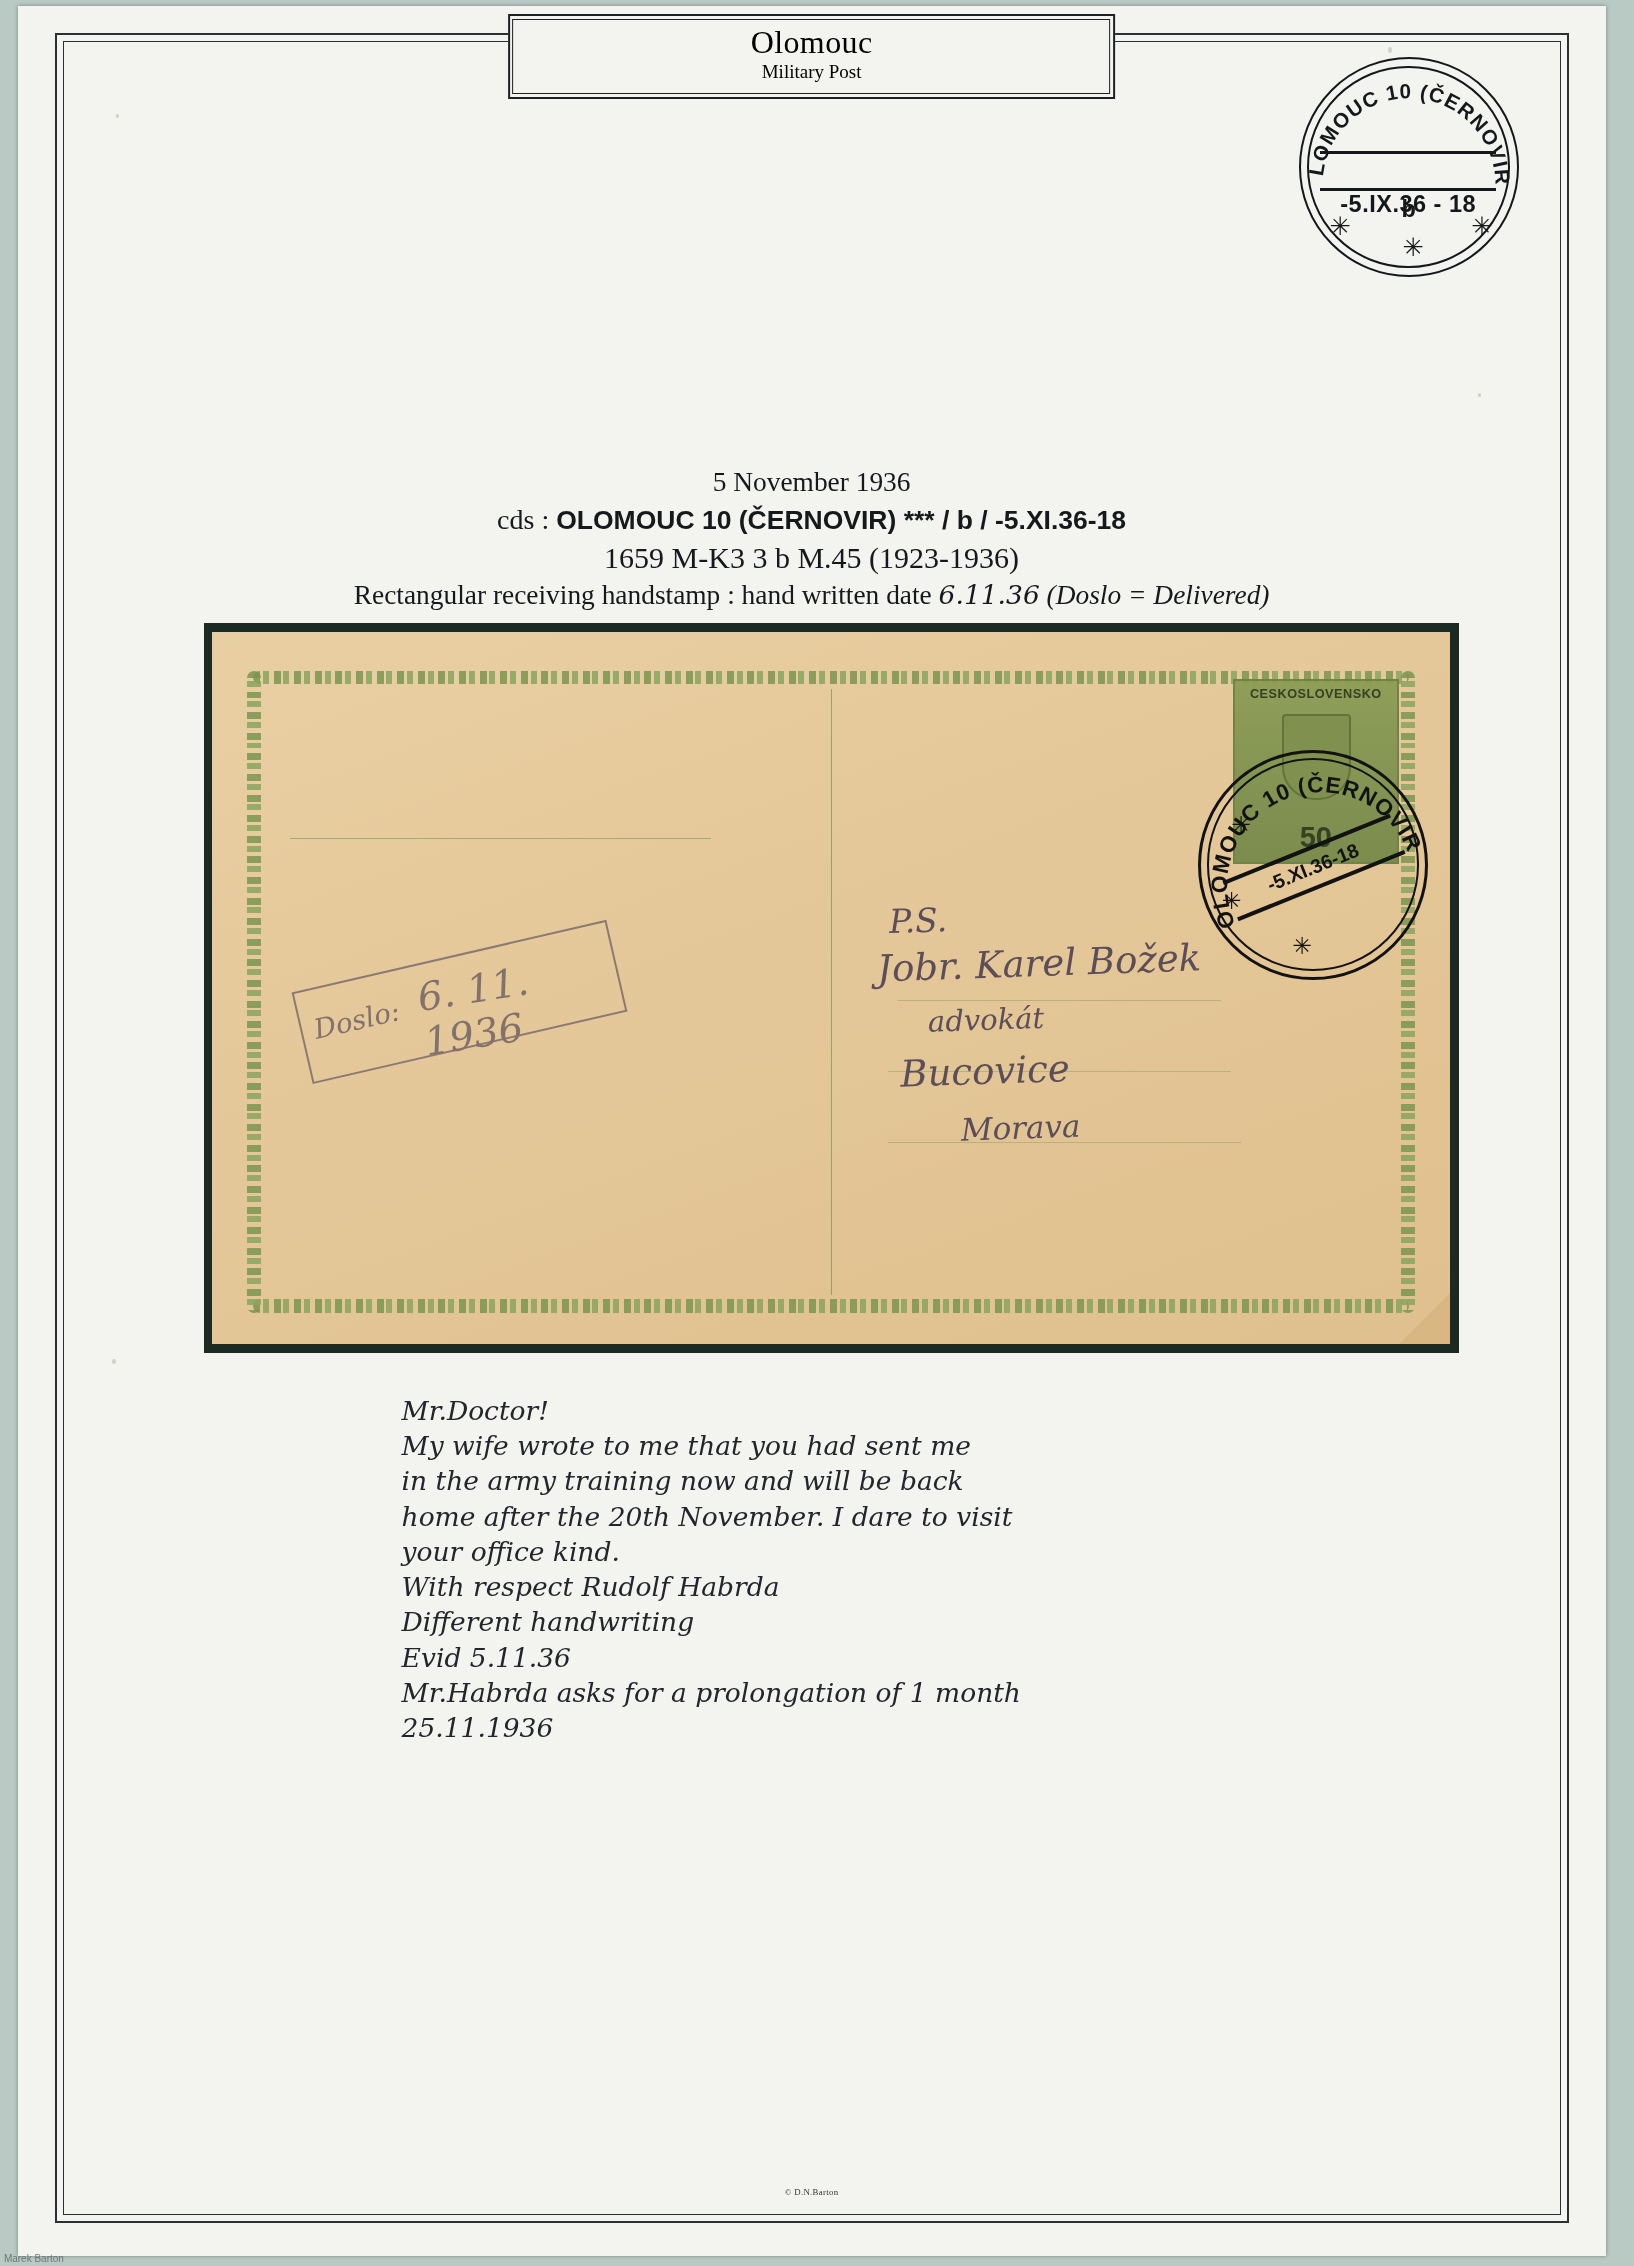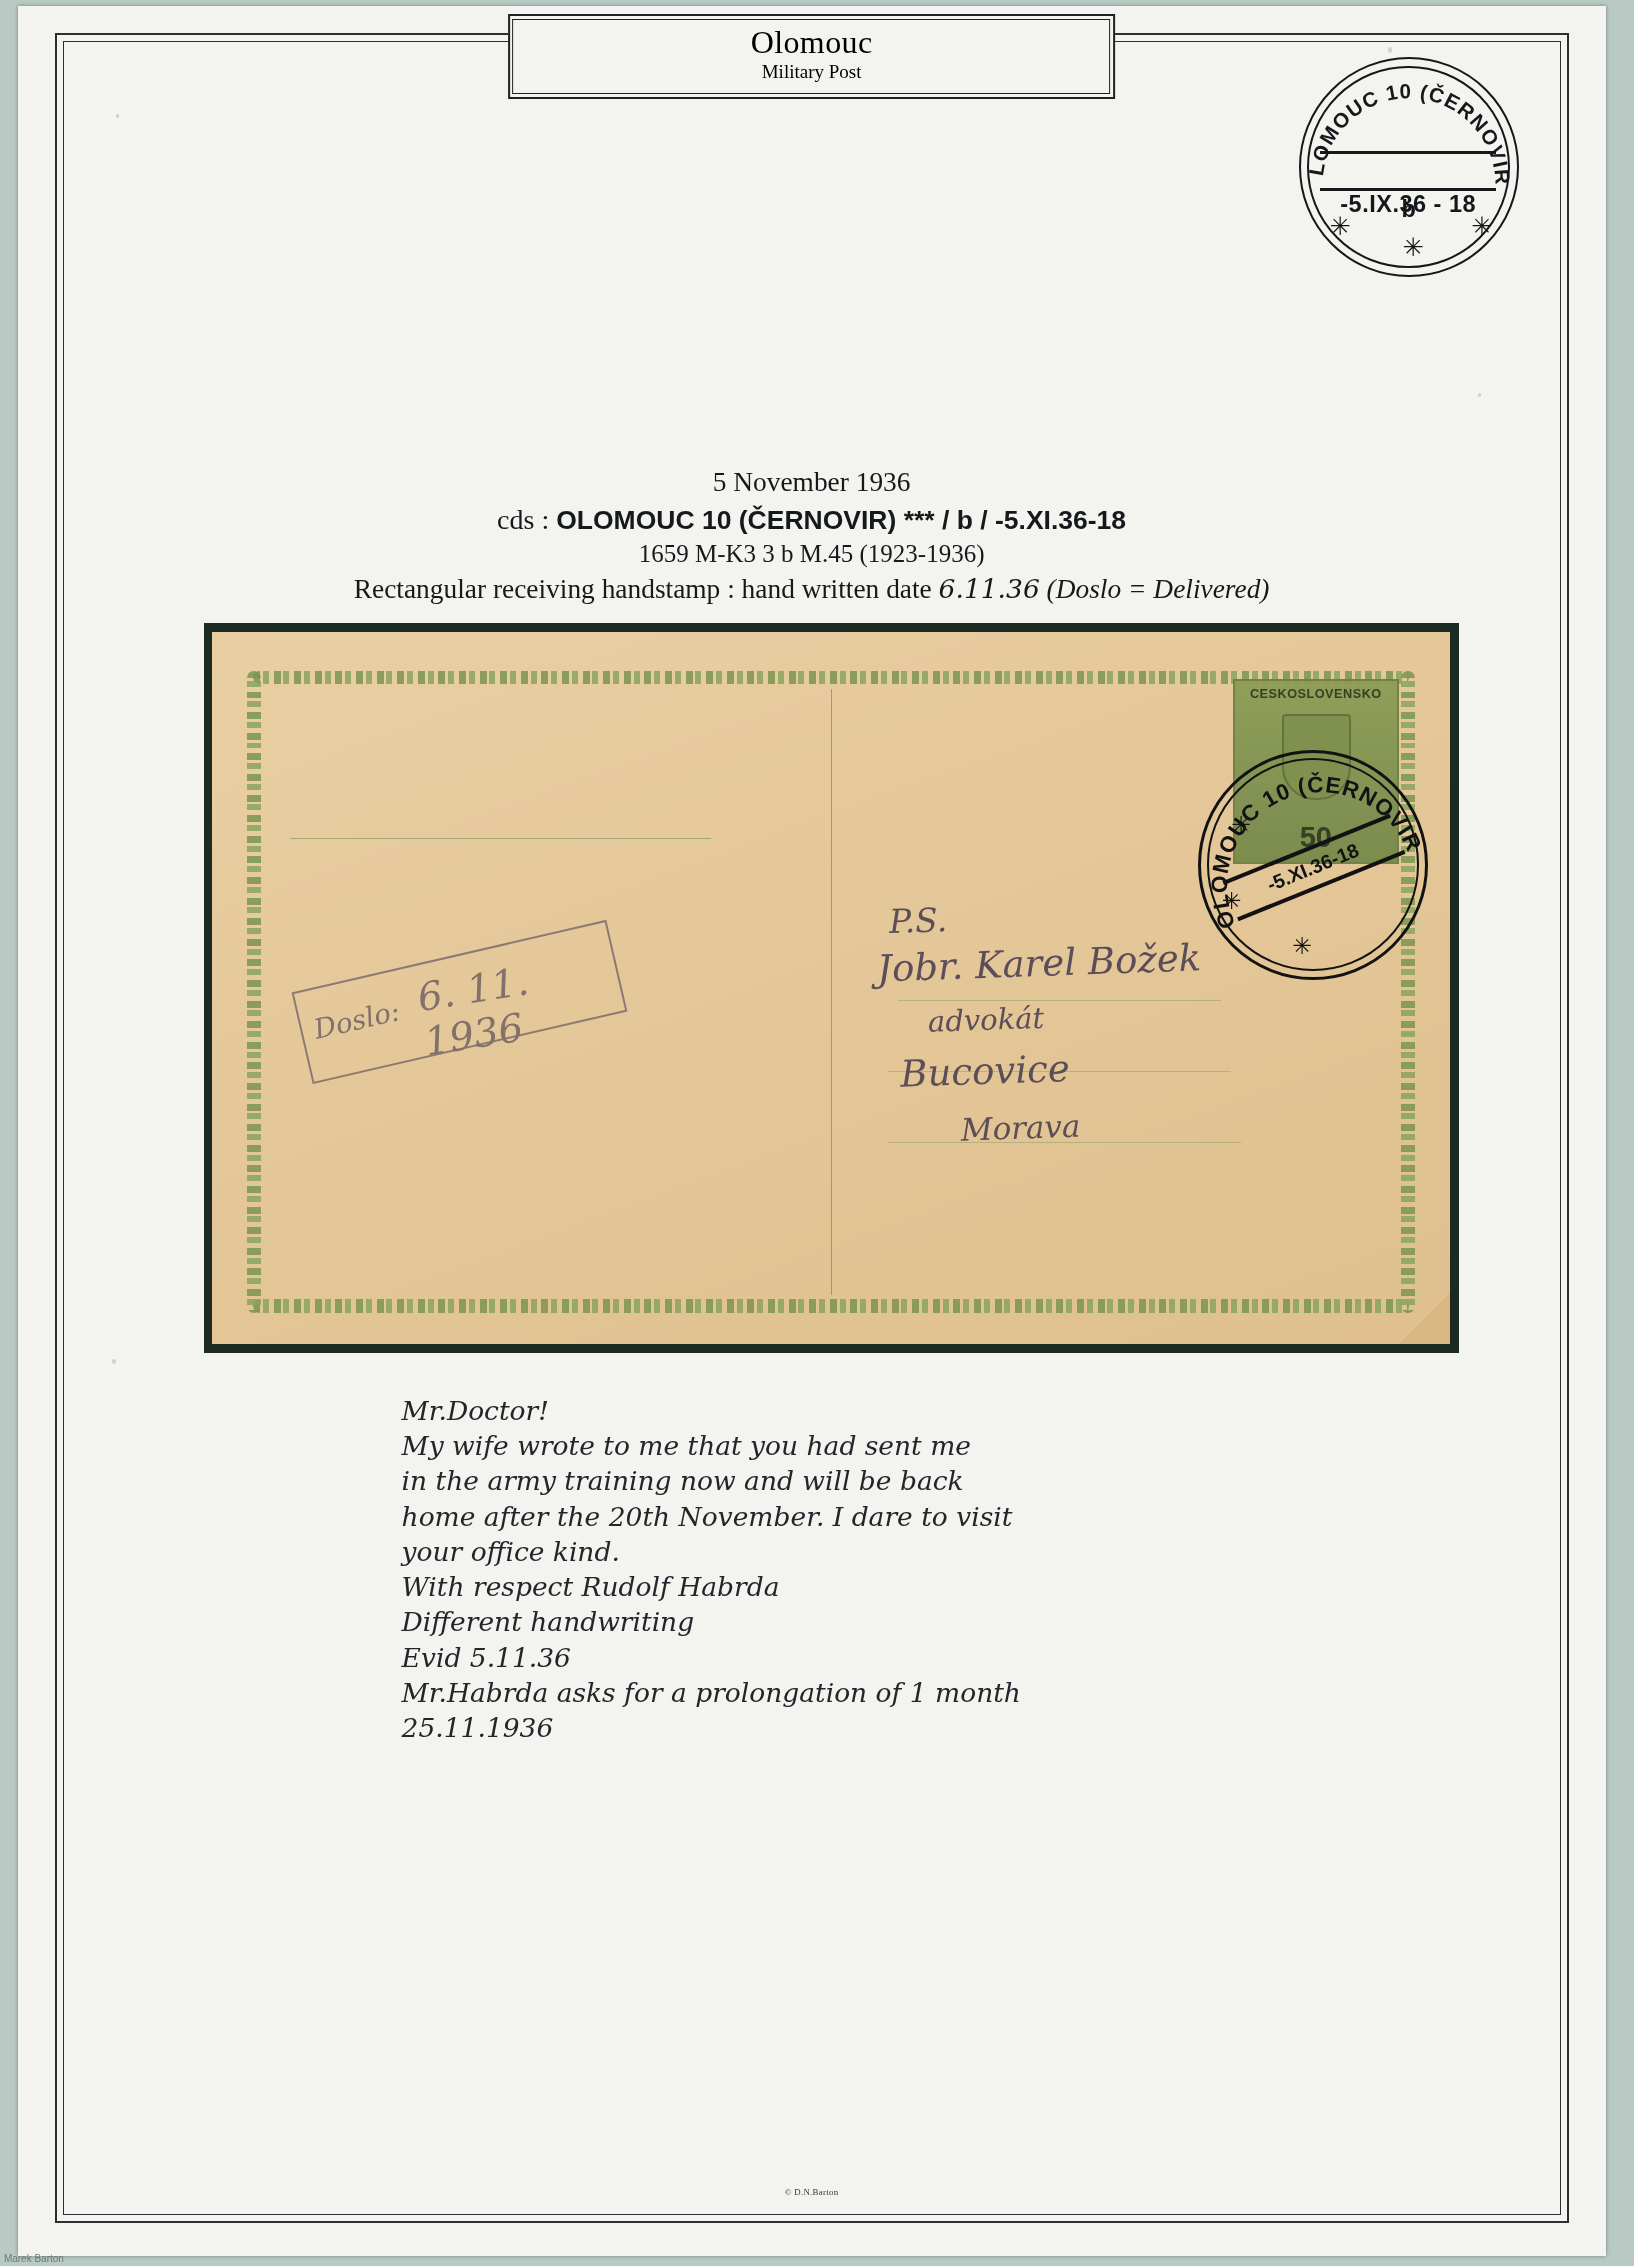--- a/index.html
+++ b/index.html
@@ -164,21 +164,21 @@
     color: #16191c;
   }
   .cap-l1 { font-size: 27.4px; line-height: 1.3; }
   .cap-l2 { font-size: 27.4px; line-height: 1.3; }
   .cap-l3 { font-size: 28px; line-height: 1.35; }
   .cap-l3 .sans-bold {
     font-family: "Liberation Sans", sans-serif;
     font-weight: 700;
     font-size: 26.5px;
   }
-  .cap-l4 { font-size: 25px; line-height: 1.3; }
+  .cap-l4 { font-size: 30px; line-height: 1.3; }
   .cap-l5 { font-size: 27.4px; line-height: 1.35; }
   .cap-hand {
     font-family: "DejaVu Serif", serif;
     font-style: italic;
     font-size: 26.5px;
   }
   .cap-ital { font-style: italic; }
 
   
   .card-frame {

